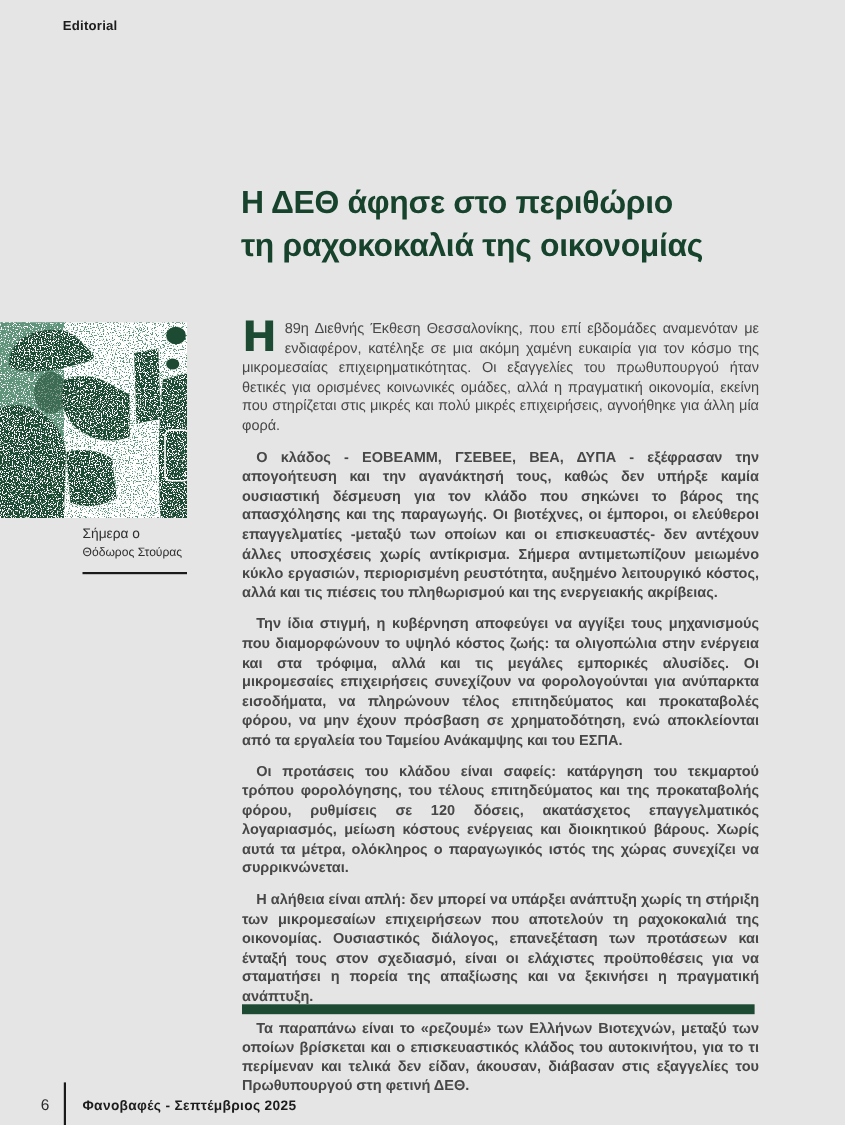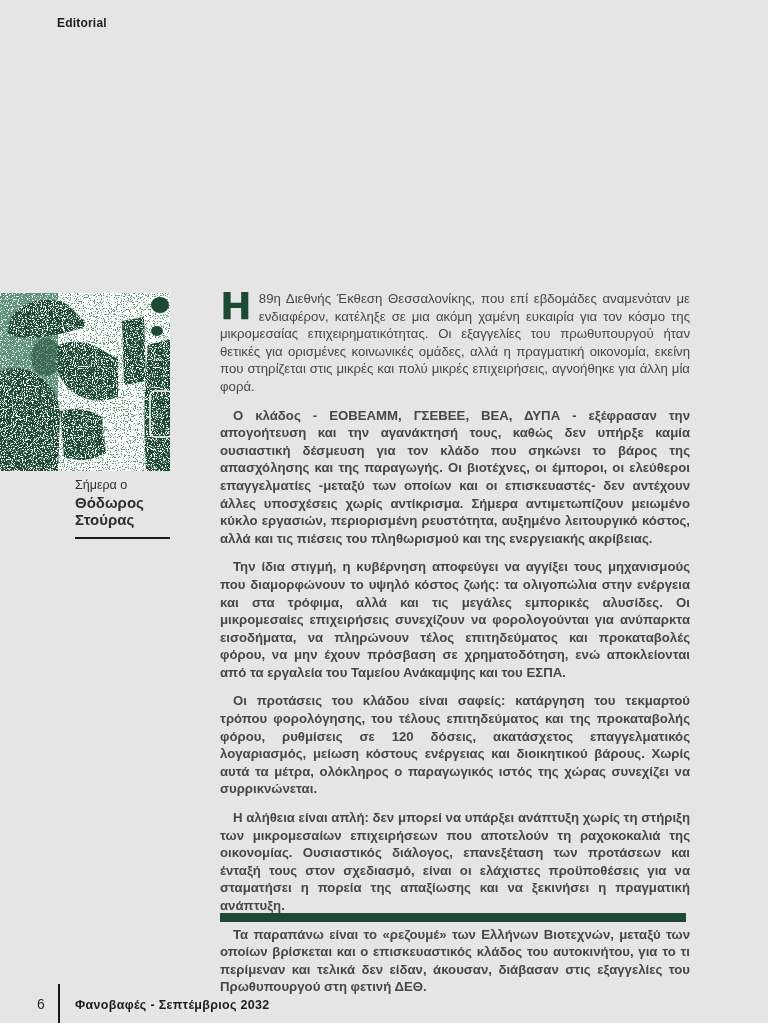--- a/index.html
+++ b/index.html
@@ -15,21 +15,21 @@
     position:absolute;left:219px;top:166px;margin:0;width:480px;
     font-size:29px;line-height:39px;font-weight:700;letter-spacing:-.3px;
     color:#17432d;
   }
   .photo{
     position:absolute;left:0;top:293px;width:170px;height:178px;
   }
   .photo svg{display:block;width:170px;height:178px;}
   .byline{position:absolute;left:75px;top:477px;width:120px;color:#2e2e2e;}
   .byline-prefix{font-size:12.5px;line-height:17px;}
-  .byline-name{font-size:15px;line-height:17px;font-weight:700;}
+  .byline-name{font-size:11px;line-height:17px;font-weight:400;}
   .byline-rule{width:95px;height:2px;background:#1a1a1a;margin-top:9px;}
   .article{
     position:absolute;left:220px;top:290px;width:470px;
     font-size:13.2px;line-height:17.6px;color:#474747;text-align:justify;
   }
   .article p{margin:0 0 11px 0;}
   .article p.indent{text-indent:13px;font-weight:bold;}
   .dropcap{
     float:left;font-size:38px;line-height:30px;font-weight:700;color:#1d4a32;
     margin:1px 7px 0 0;font-family:"DejaVu Sans",sans-serif;
@@ -48,20 +48,21 @@
     letter-spacing:.3px;color:#1c1c1c;
   }
 </style>
 </head>
 <body>
 
 <div class="page">
 
   <div class="section-label">Editorial</div>
 
+  <h1 class="title"><span>Η ΔΕΘ άφησε στο περιθώριο</span><br><span>τη ραχοκοκαλιά της οικονομίας</span></h1>
 
   <div class="photo">
     <svg viewBox="0 0 170 178" xmlns="http://www.w3.org/2000/svg">
       <defs>
         <filter id="gdots" x="0" y="0" width="100%" height="100%">
           <feTurbulence type="fractalNoise" baseFrequency="0.85" numOctaves="2" seed="7" result="t"></feTurbulence>
           <feColorMatrix in="t" type="matrix" values="0 0 0 0 0.114  0 0 0 0 0.290  0 0 0 0 0.196  0 0 0 14 -8"></feColorMatrix>
         </filter>
         <filter id="gdots-dense" x="0" y="0" width="100%" height="100%">
           <feTurbulence type="fractalNoise" baseFrequency="0.8" numOctaves="2" seed="11" result="t"></feTurbulence>
@@ -116,15 +117,15 @@
     <p class="indent">Την ίδια στιγμή, η κυβέρνηση αποφεύγει να αγγίξει τους μηχανισμούς που διαμορφώνουν το υψηλό κόστος ζωής: τα ολιγοπώλια στην ενέργεια και στα τρόφιμα, αλλά και τις μεγάλες εμπορικές αλυσίδες. Οι μικρομεσαίες επιχειρήσεις συνεχίζουν να φορολογούνται για ανύπαρκτα εισοδήματα, να πληρώνουν τέλος επιτηδεύματος και προκαταβολές φόρου, να μην έχουν πρόσβαση σε χρηματοδότηση, ενώ αποκλείονται από τα εργαλεία του Ταμείου Ανάκαμψης και του ΕΣΠΑ.</p>
     <p class="indent">Οι προτάσεις του κλάδου είναι σαφείς: κατάργηση του τεκμαρτού τρόπου φορολόγησης, του τέλους επιτηδεύματος και της προκαταβολής φόρου, ρυθμίσεις σε 120 δόσεις, ακατάσχετος επαγγελματικός λογαριασμός, μείωση κόστους ενέργειας και διοικητικού βάρους. Χωρίς αυτά τα μέτρα, ολόκληρος ο παραγωγικός ιστός της χώρας συνεχίζει να συρρικνώνεται.</p>
     <p class="indent">Η αλήθεια είναι απλή: δεν μπορεί να υπάρξει ανάπτυξη χωρίς τη στήριξη των μικρομεσαίων επιχειρήσεων που αποτελούν τη ραχοκοκαλιά της οικονομίας. Ουσιαστικός διάλογος, επανεξέταση των προτάσεων και ένταξή τους στον σχεδιασμό, είναι οι ελάχιστες προϋποθέσεις για να σταματήσει η πορεία της απαξίωσης και να ξεκινήσει η πραγματική ανάπτυξη.</p>
     <p class="indent">Τα παραπάνω είναι το «ρεζουμέ» των Ελλήνων Βιοτεχνών, μεταξύ των οποίων βρίσκεται και ο επισκευαστικός κλάδος του αυτοκινήτου, για το τι περίμεναν και τελικά δεν είδαν, άκουσαν, διάβασαν στις εξαγγελίες του Πρωθυπουργού στη φετινή ΔΕΘ.</p>
   </div>
 
   <div class="end-bar"></div>
 
   <div class="footer-pagenum">6</div>
   <div class="footer-divider"></div>
-  <div class="footer-publication">Φανοβαφές - Σεπτέμβριος 2032</div>
+  <div class="footer-publication">Φανοβαφές - Σεπτέμβριος 2025</div>
 
 </div>
 
 </body></html>

